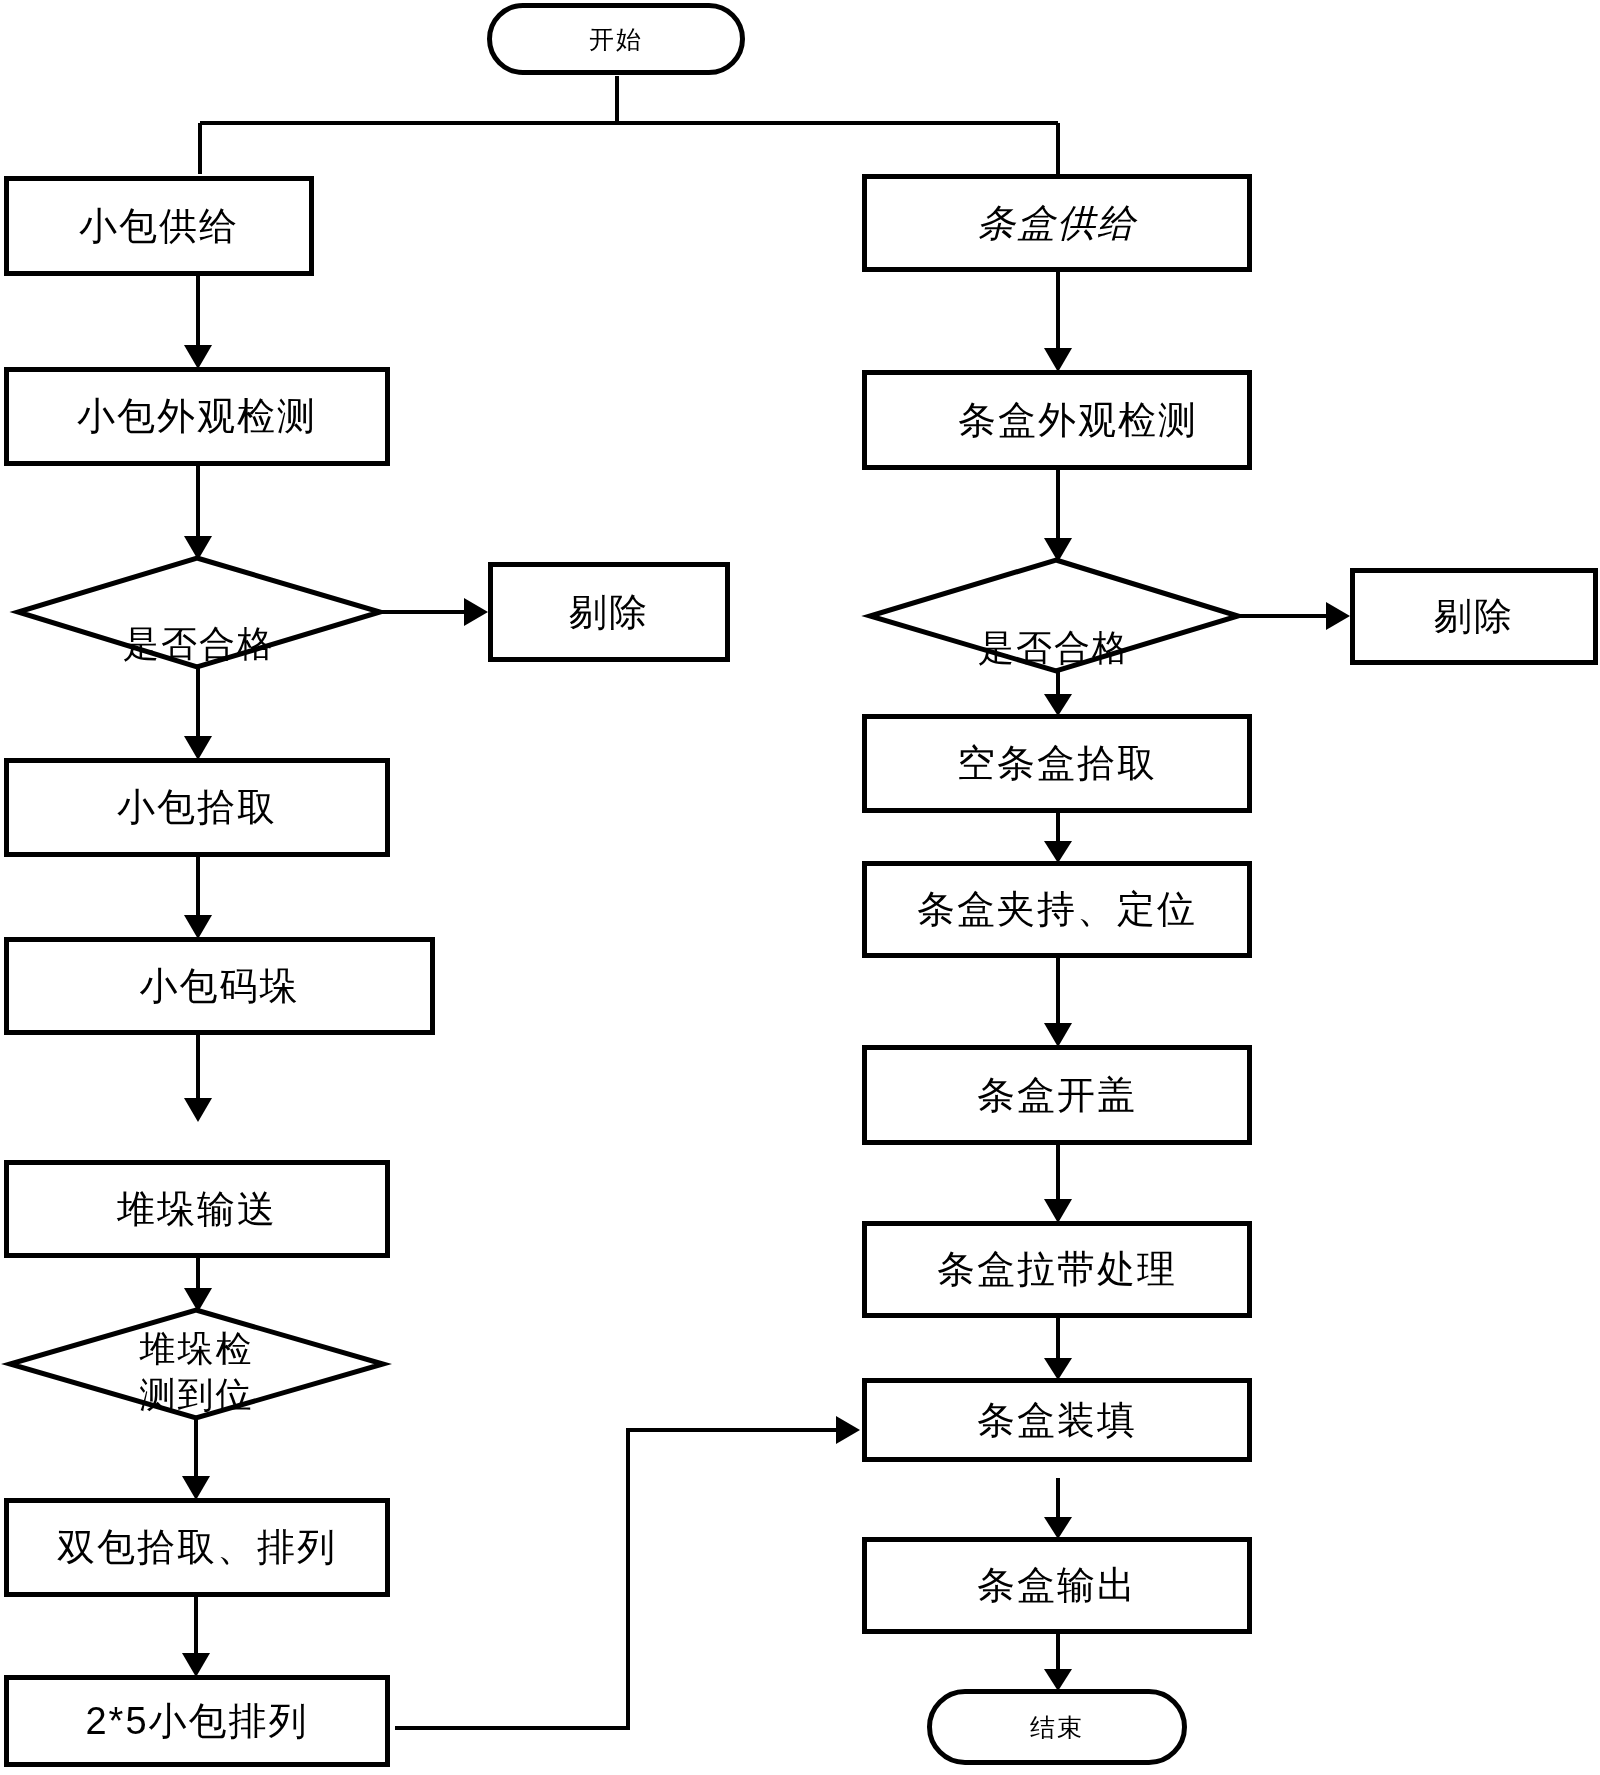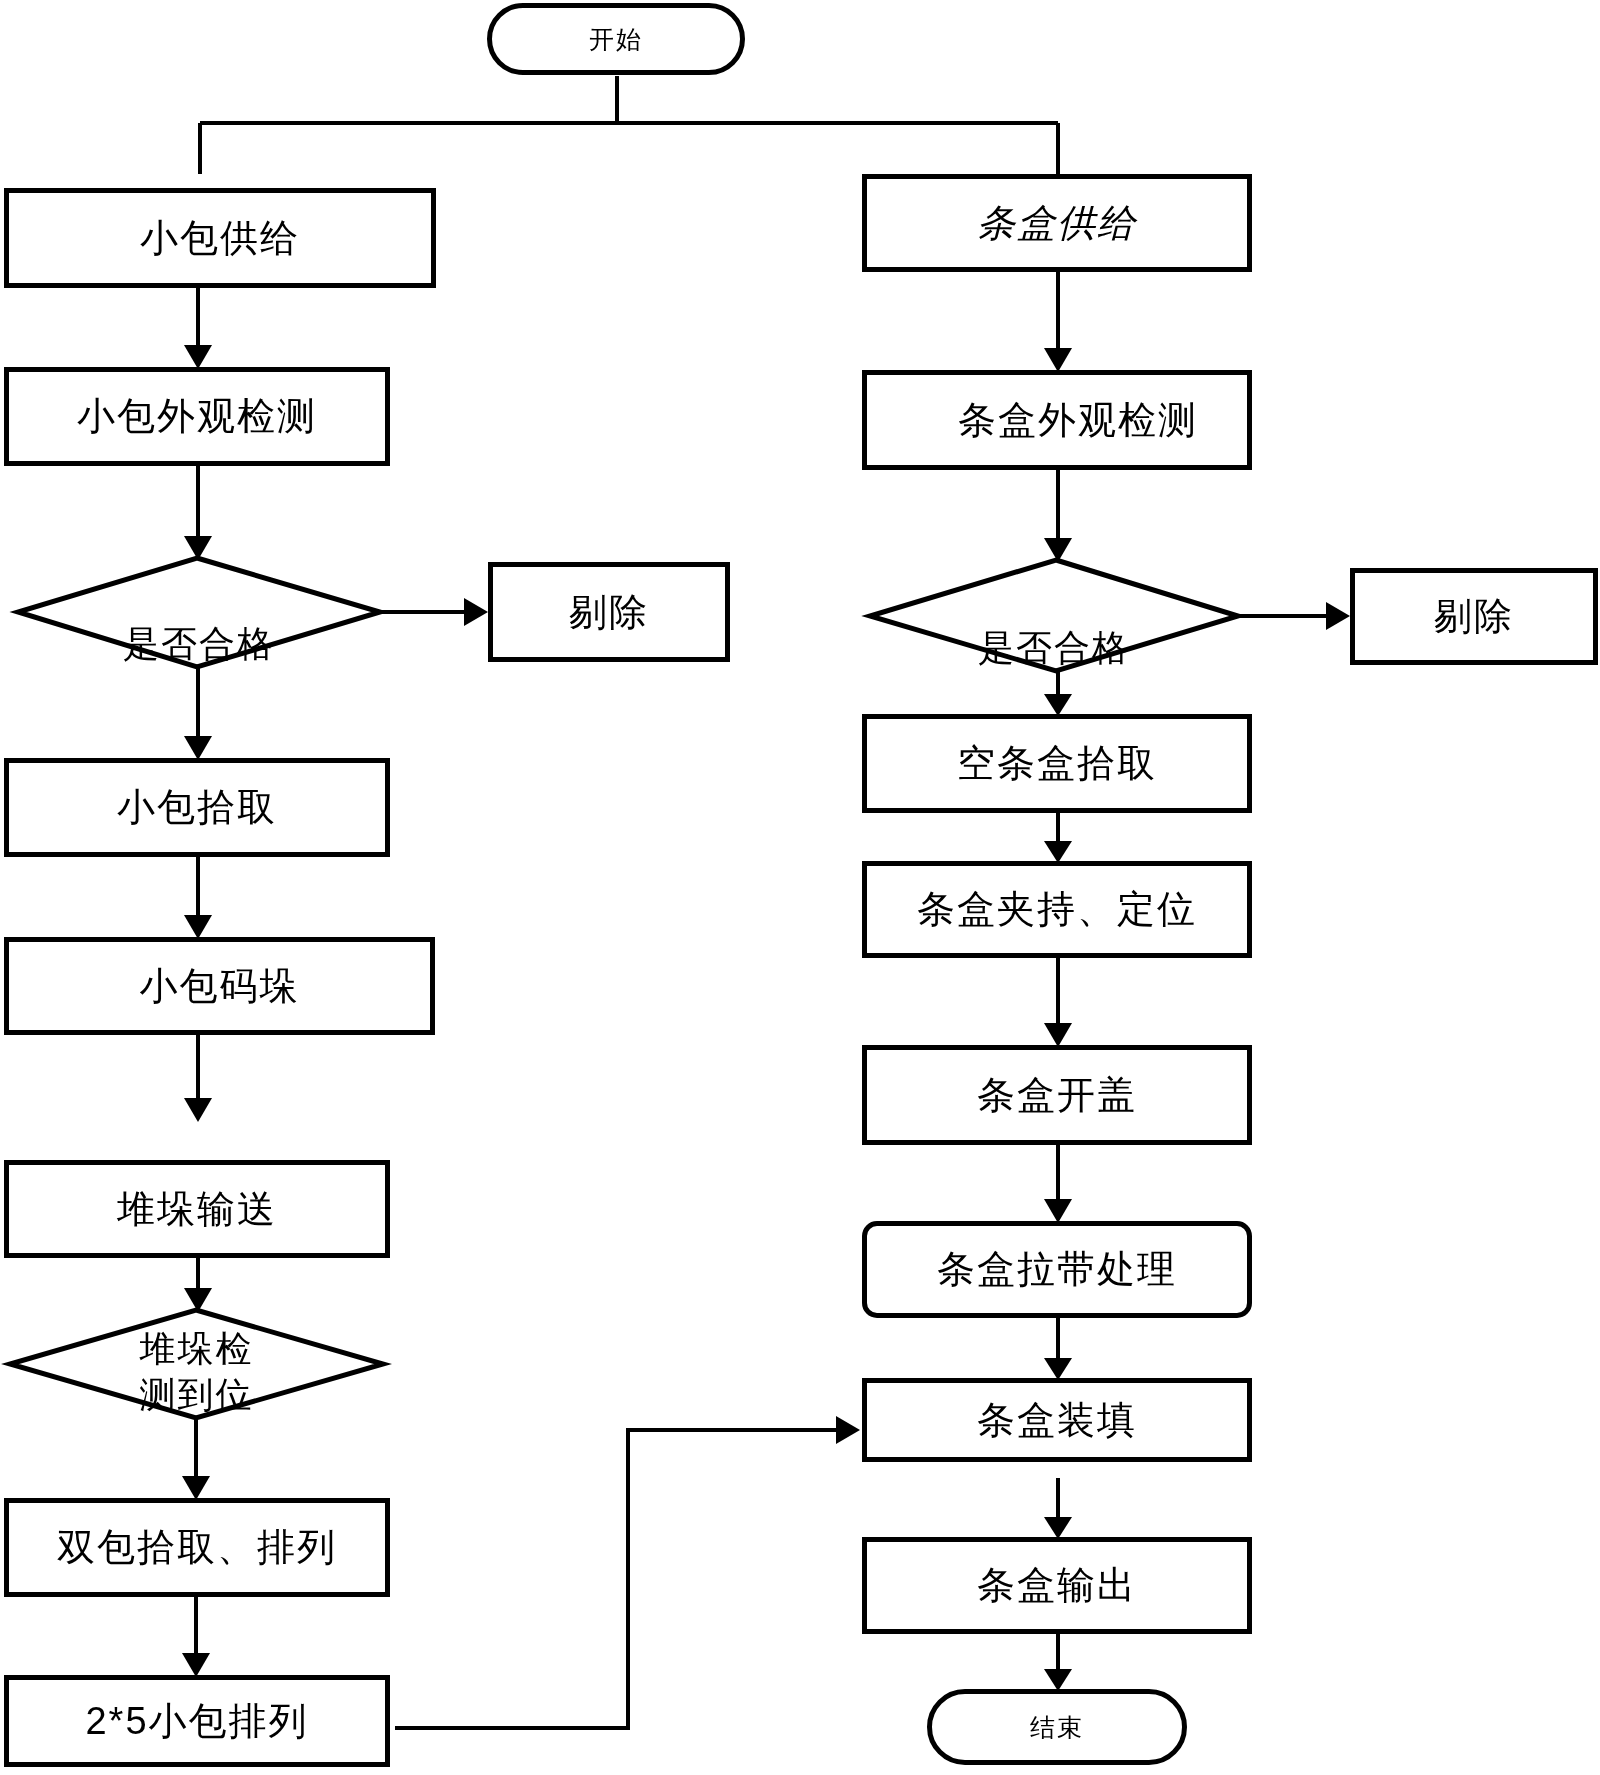--- a/index.html
+++ b/index.html
@@ -109,21 +109,21 @@
     </g>
   </svg>
 
   <div class="oval" style="left:487px;top:3px;width:258px;height:72px;border-radius:36px;">
     <span>开始</span>
   </div>
   <div class="oval" style="left:927px;top:1689px;width:260px;height:76px;border-radius:38px;">
     <span>结束</span>
   </div>
 
-  <div class="box" style="left:4px;top:188px;width:432px;height:100px;">
+  <div class="box" style="left:4px;top:176px;width:310px;height:100px;">
     <span>小包供给</span>
   </div>
   <div class="box" style="left:4px;top:367px;width:386px;height:99px;">
     <span>小包外观检测</span>
   </div>
   <div class="box" style="left:488px;top:562px;width:242px;height:100px;">
     <span>剔除</span>
   </div>
   <div class="box" style="left:4px;top:758px;width:386px;height:99px;">
     <span>小包拾取</span>
@@ -152,21 +152,21 @@
   </div>
   <div class="box" style="left:862px;top:714px;width:390px;height:99px;">
     <span>空条盒拾取</span>
   </div>
   <div class="box" style="left:862px;top:861px;width:390px;height:97px;">
     <span>条盒夹持、定位</span>
   </div>
   <div class="box" style="left:862px;top:1045px;width:390px;height:100px;">
     <span>条盒开盖</span>
   </div>
-  <div class="box" style="left:862px;top:1221px;width:390px;height:97px;border-radius:15px;">
+  <div class="box" style="left:862px;top:1221px;width:390px;height:97px;">
     <span>条盒拉带处理</span>
   </div>
   <div class="box" style="left:862px;top:1378px;width:390px;height:84px;">
     <span>条盒装填</span>
   </div>
   <div class="box" style="left:862px;top:1537px;width:390px;height:97px;">
     <span>条盒输出</span>
   </div>
 
   <div class="dlabel" style="left:18px;top:558px;width:362px;height:109px;">

